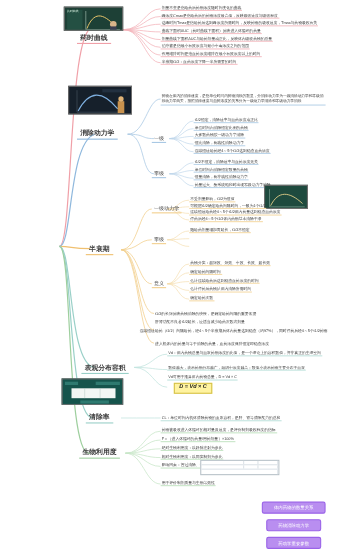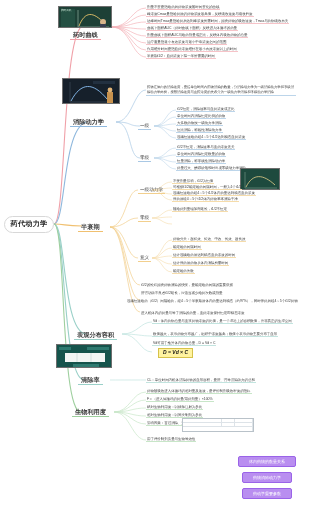--- a/index.html
+++ b/index.html
@@ -200,21 +200,20 @@
     <path d="M110 380 C 126 380 130 380 146 380" stroke="#c2e4df" stroke-width=".7" fill="none"></path>
 
     <path d="M114 412 C 130 412 132 392 146 392" stroke="#c8e6c8" stroke-width=".7" fill="none"></path>
     <path d="M114 412 C 130 412 132 400 146 400" stroke="#c8e6c8" stroke-width=".7" fill="none"></path>
     <path d="M114 412 C 130 412 132 408 146 408" stroke="#c8e6c8" stroke-width=".7" fill="none"></path>
     <path d="M114 412 C 130 412 132 416 146 416" stroke="#c8e6c8" stroke-width=".7" fill="none"></path>
     <path d="M114 412 C 130 412 132 424 146 424" stroke="#c8e6c8" stroke-width=".7" fill="none"></path>
     <path d="M114 412 C 130 412 132 440 146 440" stroke="#c8e6c8" stroke-width=".7" fill="none"></path>
   </svg>
 
-  <div class="node root">药代动力学</div>
 
   <div class="pic pic-chalk" style="left:58px; top:6px; width:54px; height:22px;">
     <div class="chalk-title">药时曲线</div>
     <svg width="54" height="22">
       <rect x="2" y="2" width="14" height="18" fill="#2a5c4c" opacity=".6"></rect>
       <path d="M20 19 C 26 4 34 4 46 17" stroke="#e8c46a" stroke-width=".9" fill="none"></path>
       <line x1="19" y1="20" x2="50" y2="20" stroke="#bcd8c8" stroke-width=".5"></line>
       <line x1="19" y1="3" x2="19" y2="20" stroke="#bcd8c8" stroke-width=".5"></line>
       <circle cx="44" cy="15" r="3" fill="#d8b48a"></circle>
       <rect x="41" y="17" width="6" height="5" fill="#3a3f52"></rect>

